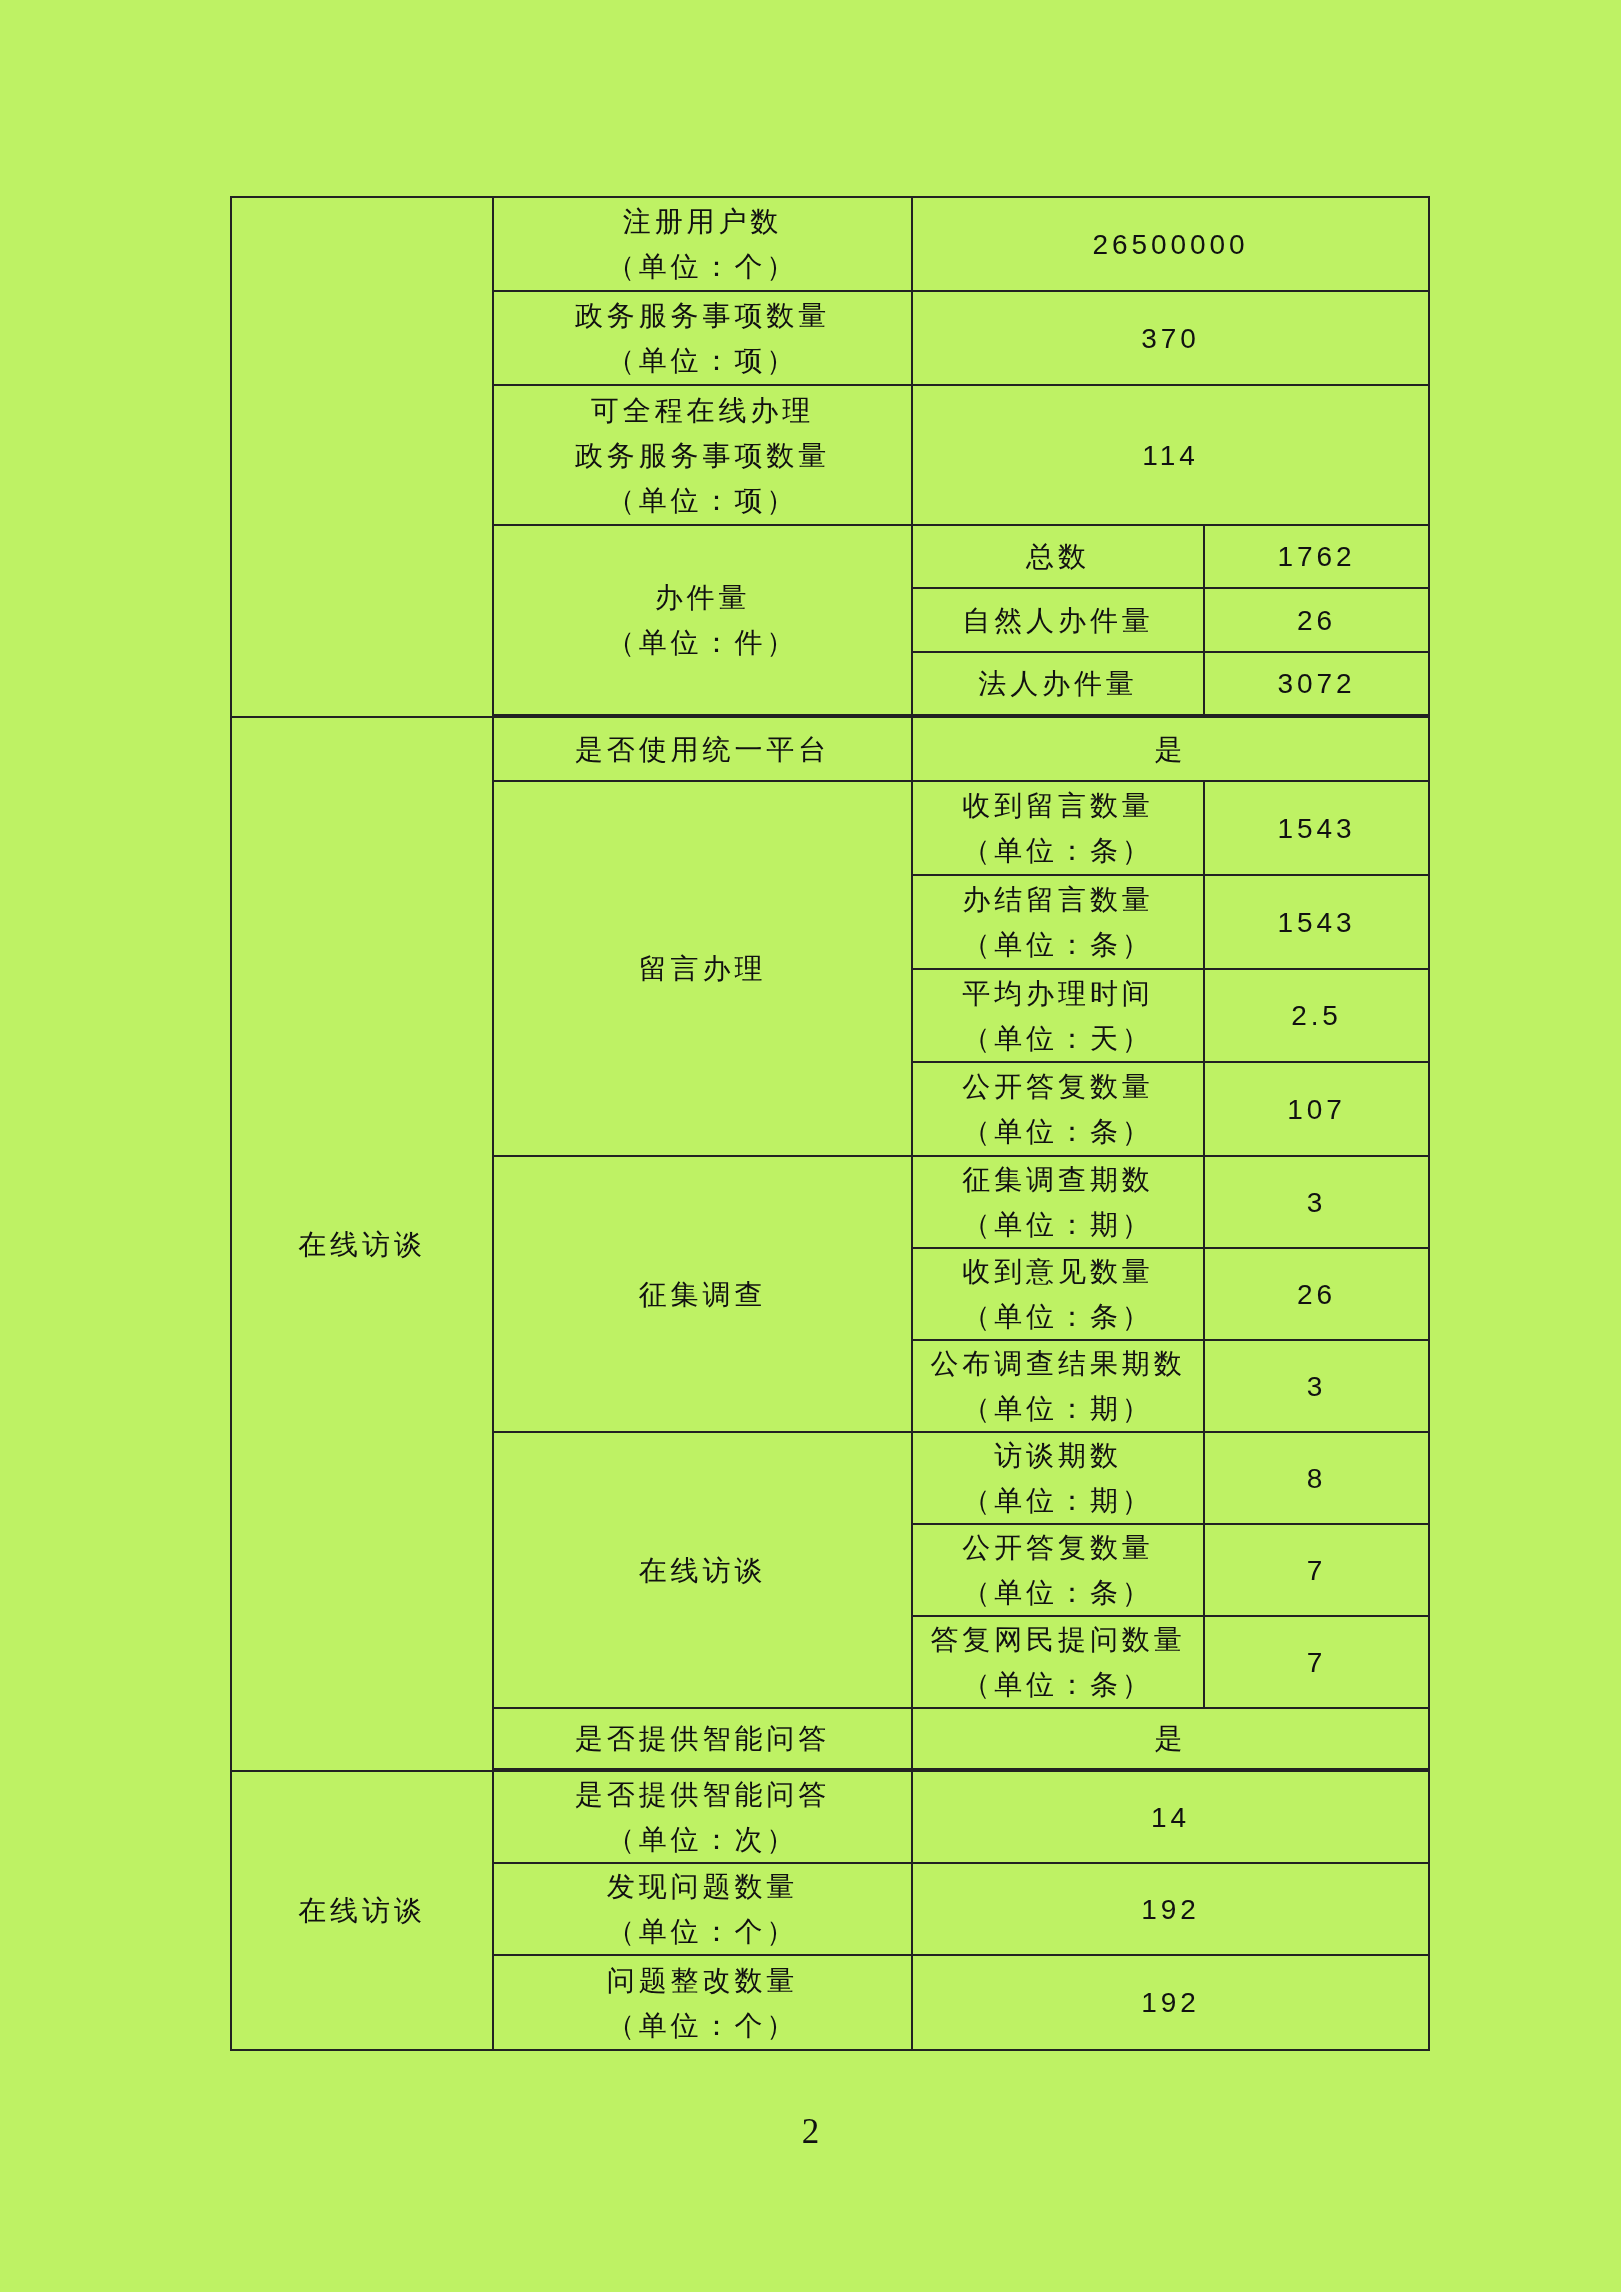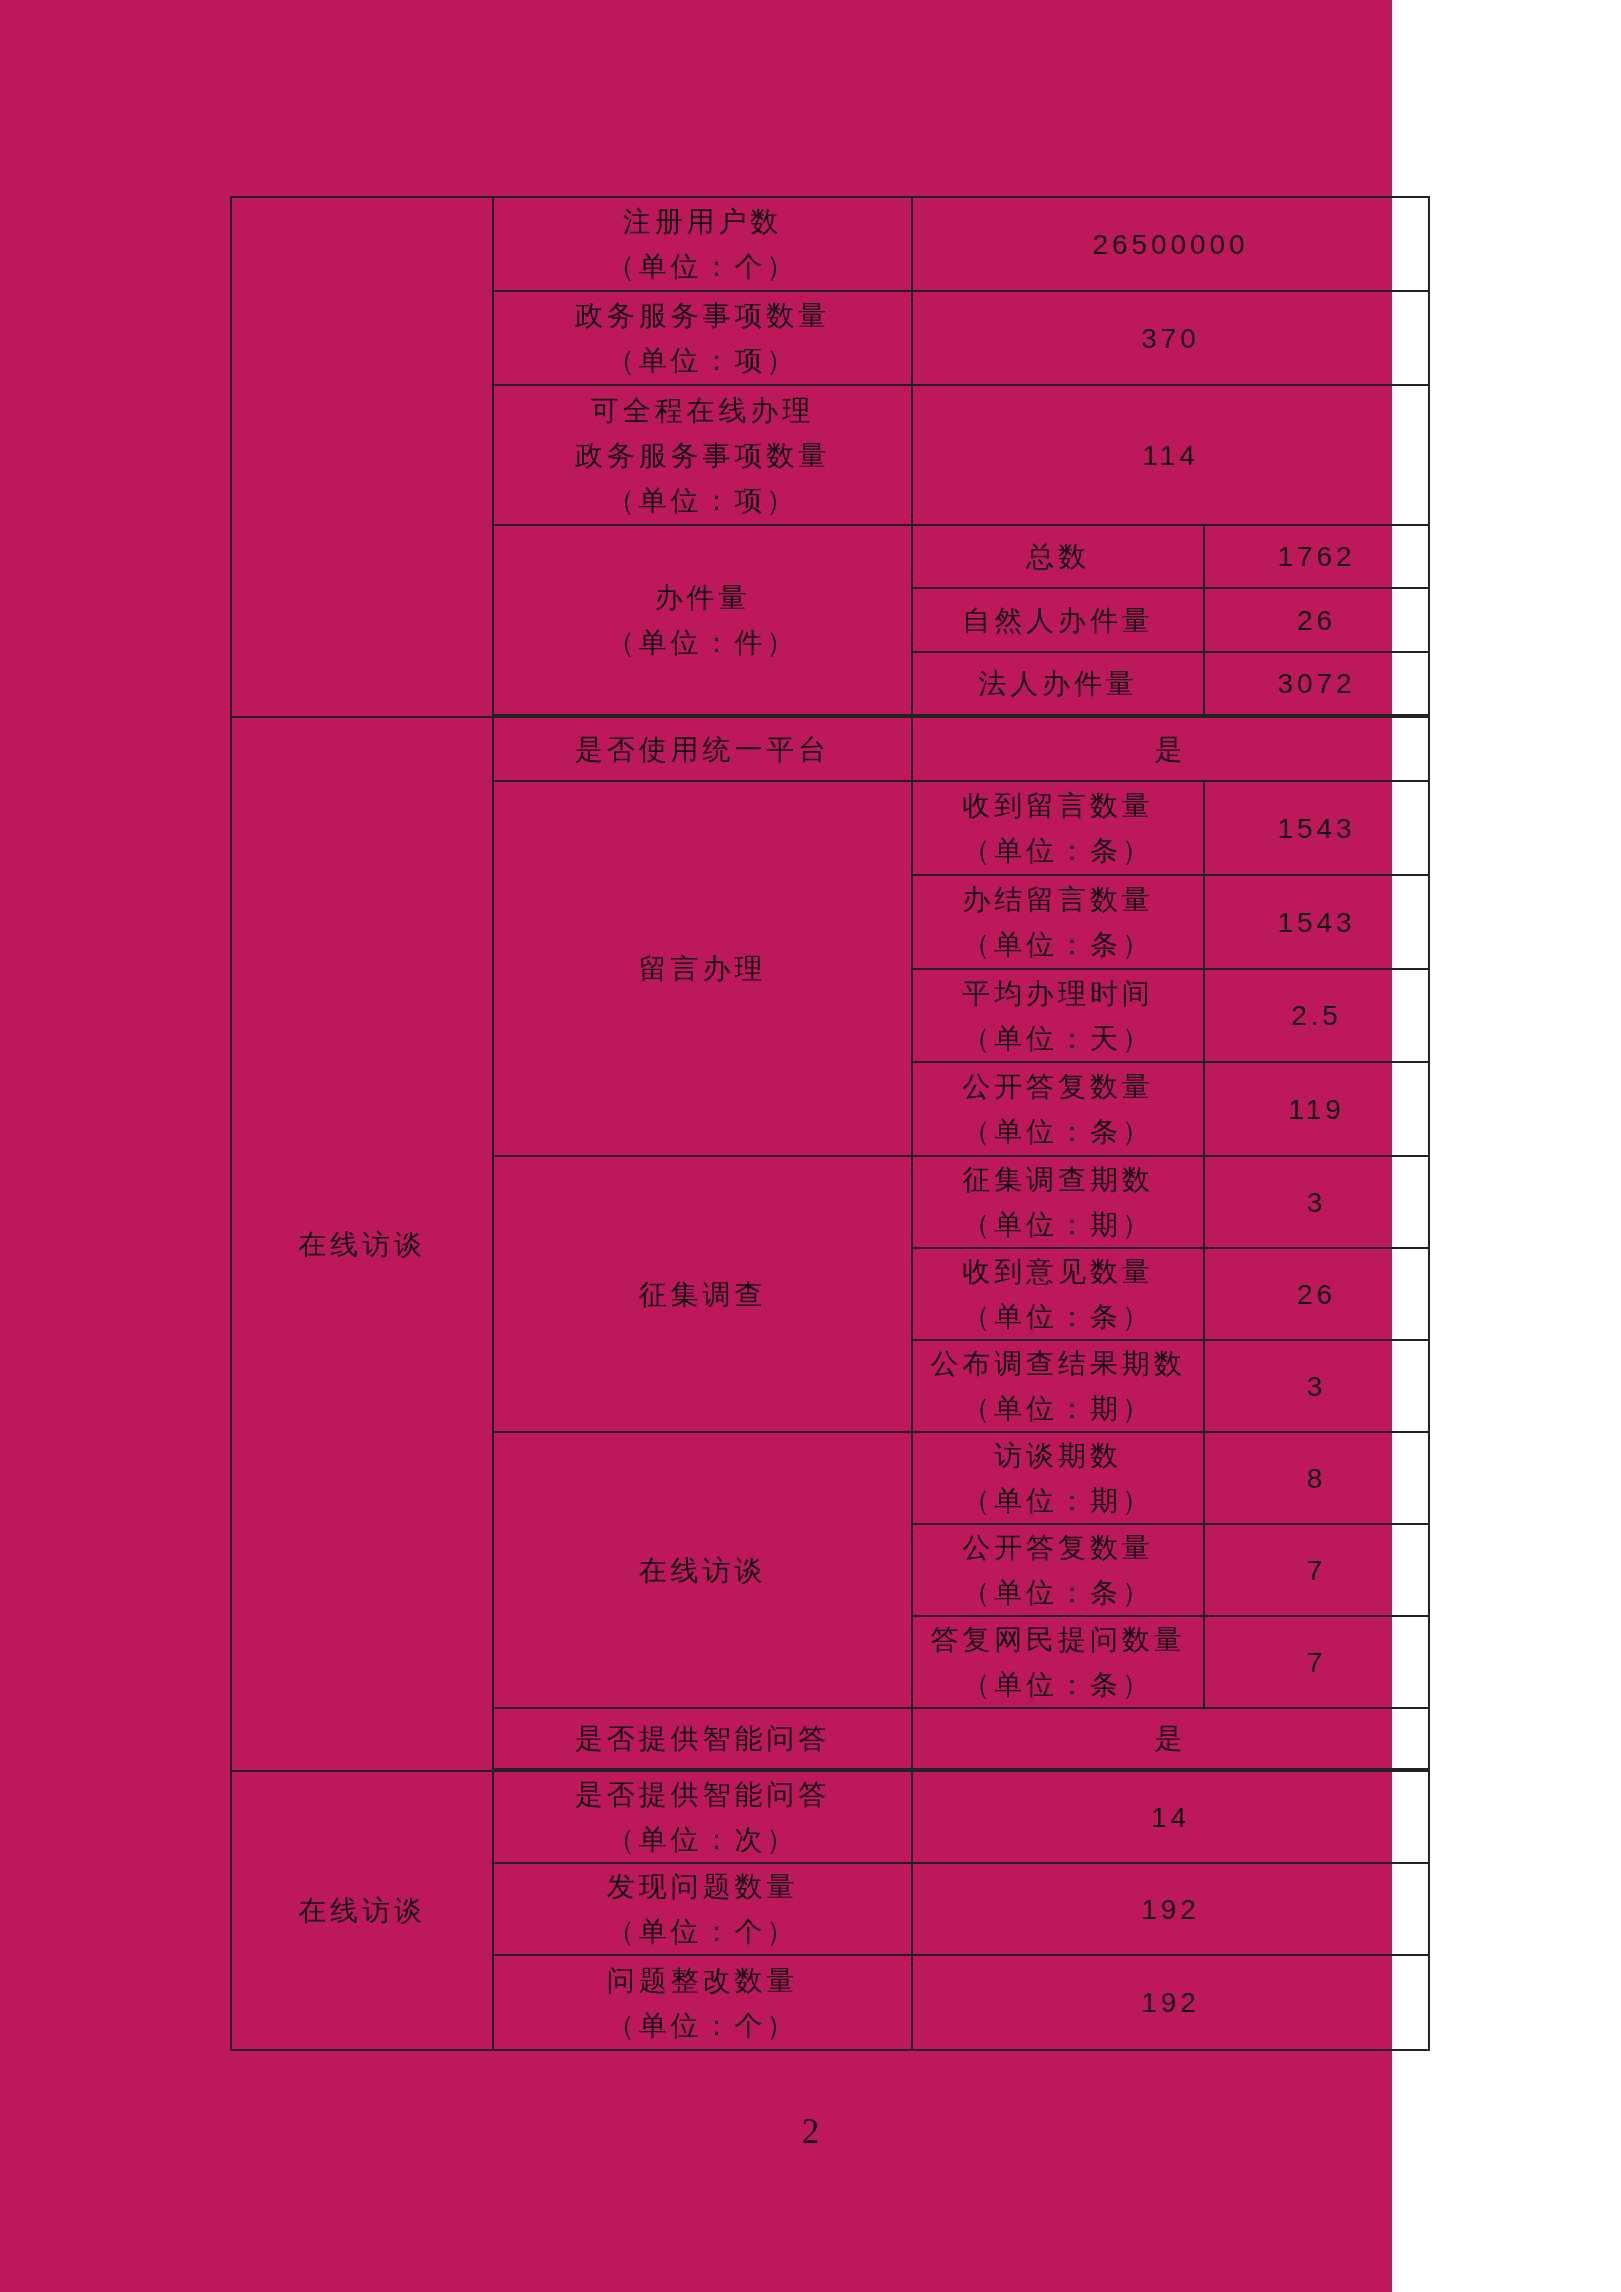--- a/index.html
+++ b/index.html
@@ -1,17 +1,17 @@
 <!DOCTYPE html>
 <html><head>
 <meta charset="utf-8">
 <style>
   html, body { margin:0; padding:0; background:#ffffff; }
   body { width:1621px; height:2293px; position:relative; font-family:"DejaVu Serif","Liberation Serif",serif; color:#111; }
-  .page { position:absolute; left:0; top:0; width:1392px; height:2293px; background:#be185d; }
+  .page { position:absolute; left:0; top:0; width:1621px; height:2293px; background:#bef264; }
   table.report { position:absolute; left:230px; top:196px; width:1198px; border-collapse:collapse; table-layout:fixed; }
   table.report td { border:2px solid #222; text-align:center; vertical-align:middle; padding:0; font-size:28px; line-height:45px; letter-spacing:3.9px; }
   td .line { display:block; }
   td.num { letter-spacing:0; font-family:Liberation Sans, sans-serif; font-size:30px; }
   .pageno { position:absolute; left:0; width:1621px; top:2112px; text-align:center; font-size:35px; font-family:"Liberation Serif",serif; }
 </style>
 </head>
 <body>
 
 <div class="page">
@@ -92,21 +92,21 @@
       <span class="line">平均办理时间</span>
       <span class="line">（单位：天）</span>
     </td>
     <td class="num">2.5</td>
   </tr>
   <tr style="height:94px">
     <td>
       <span class="line">公开答复数量</span>
       <span class="line">（单位：条）</span>
     </td>
-    <td class="num">119</td>
+    <td class="num">107</td>
   </tr>
   <tr style="height:82px">
     <td rowspan="3">征集调查</td>
     <td>
       <span class="line">征集调查期数</span>
       <span class="line">（单位：期）</span>
     </td>
     <td class="num">3</td>
   </tr>
   <tr style="height:82px">

